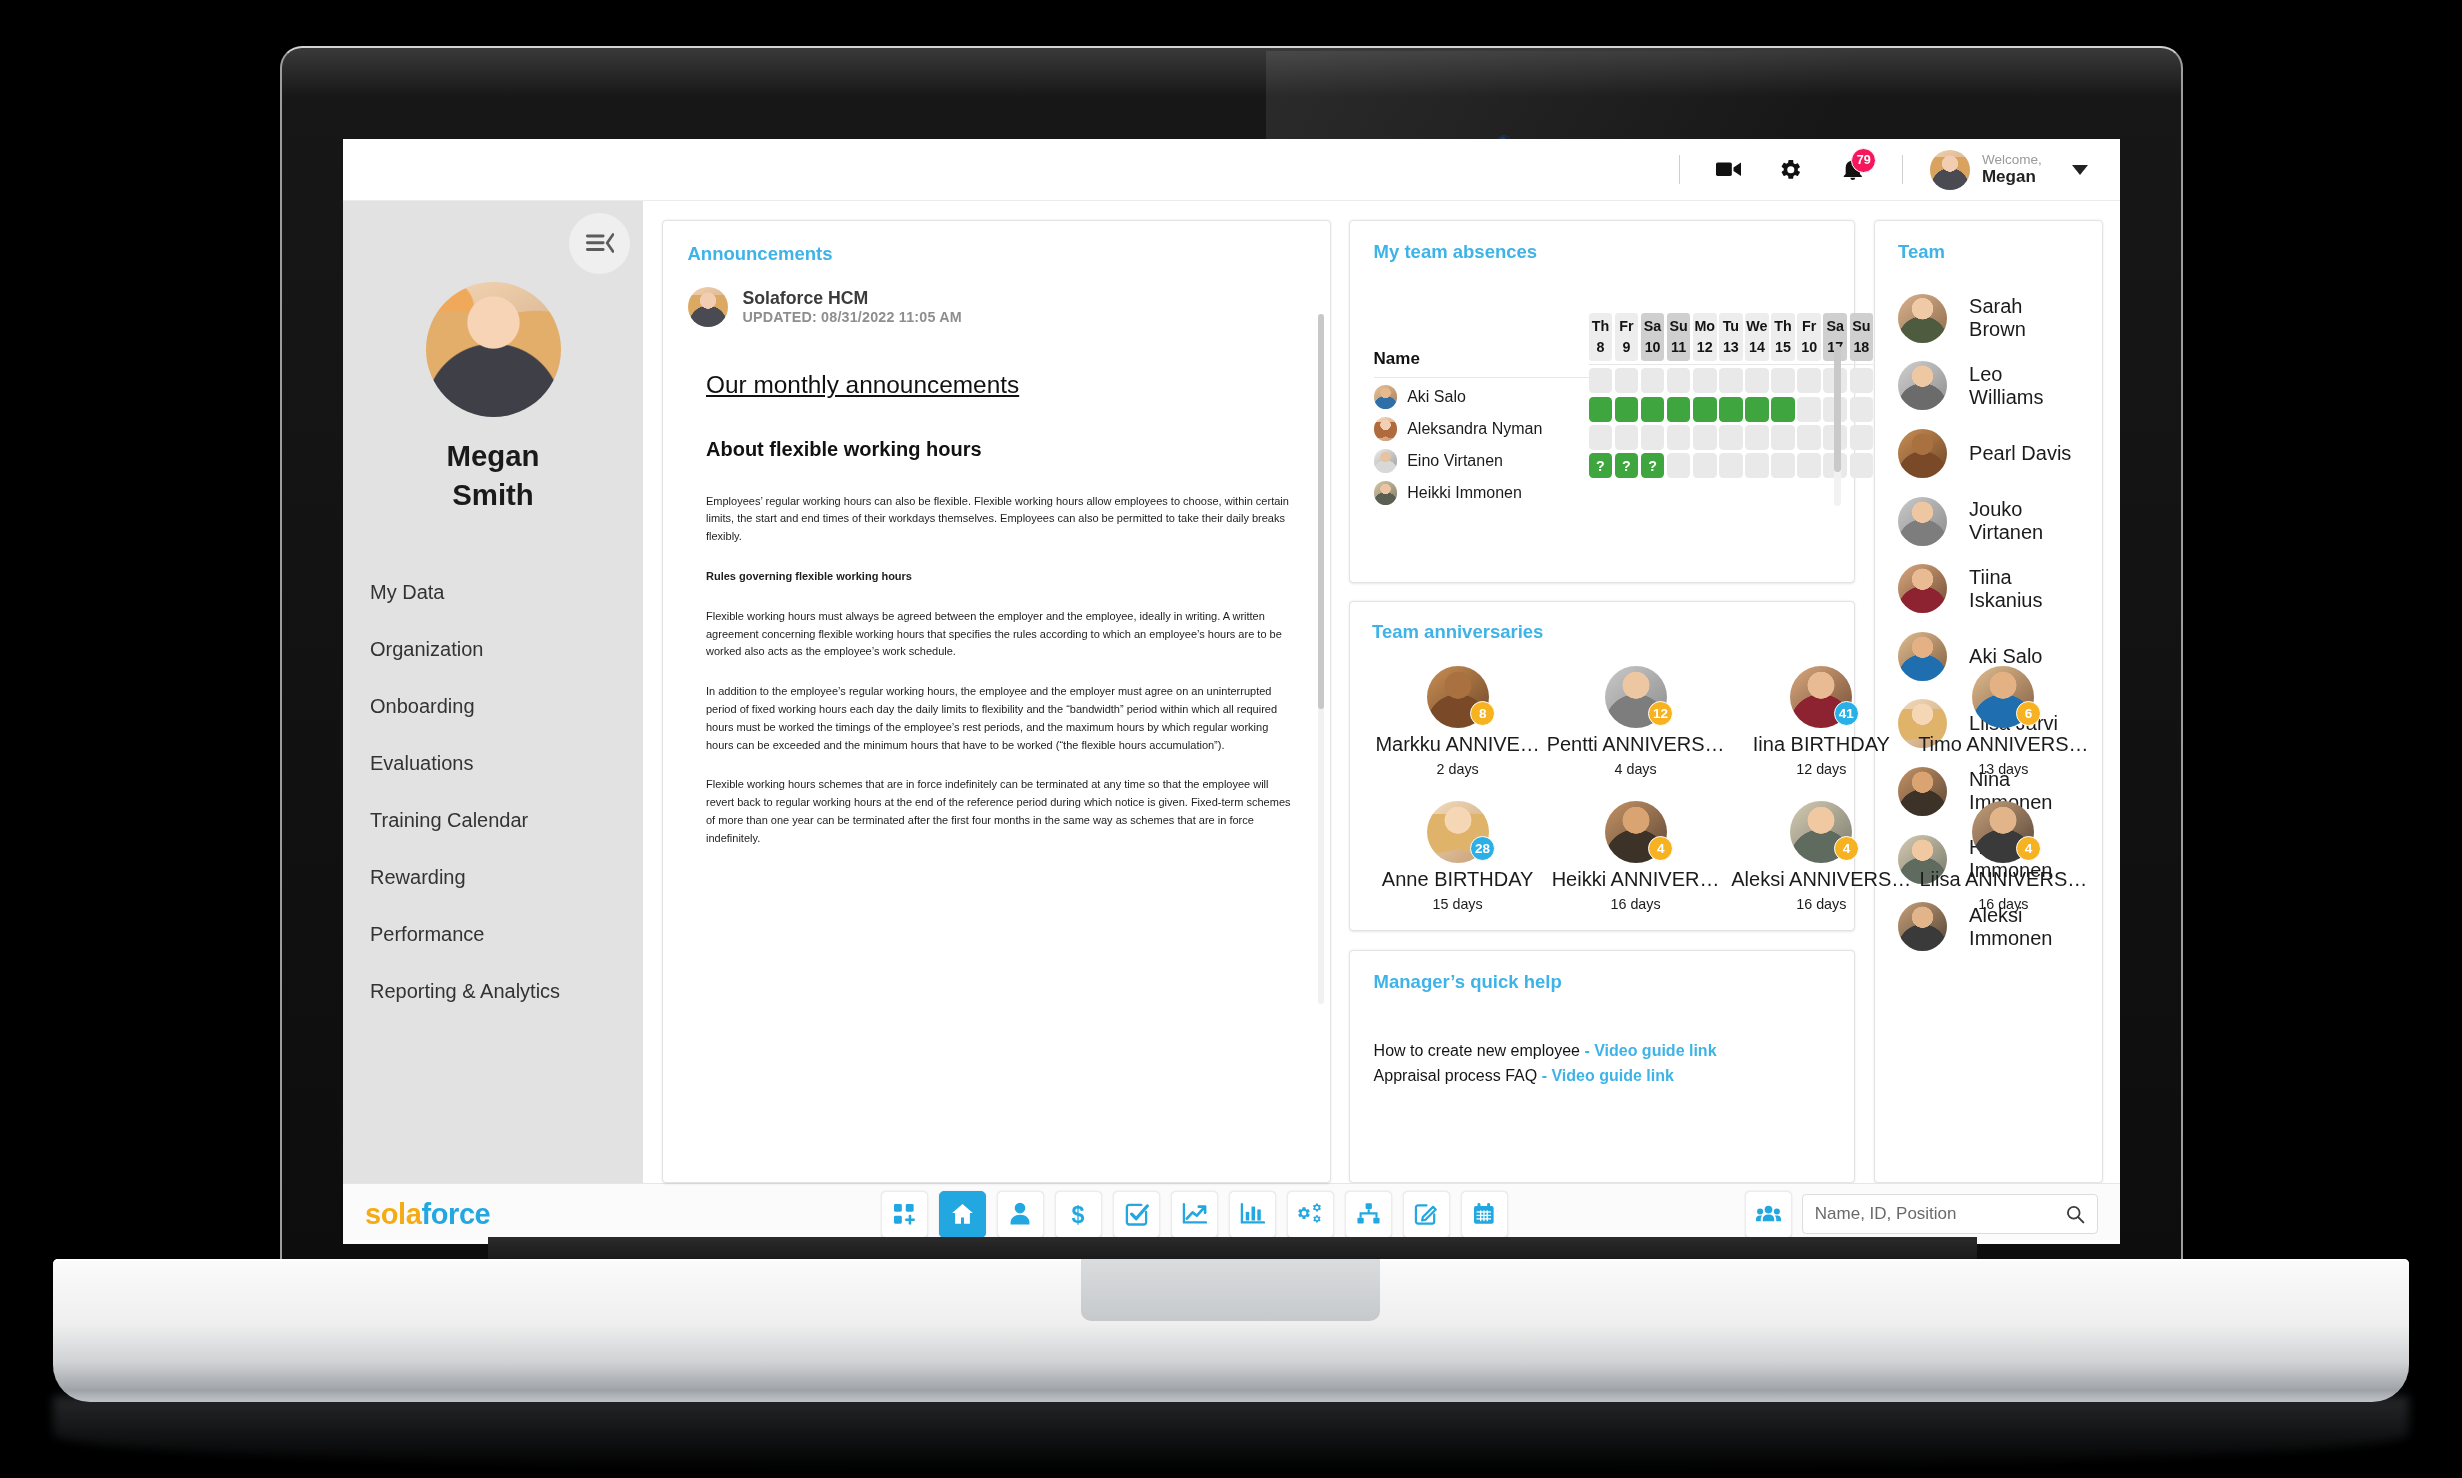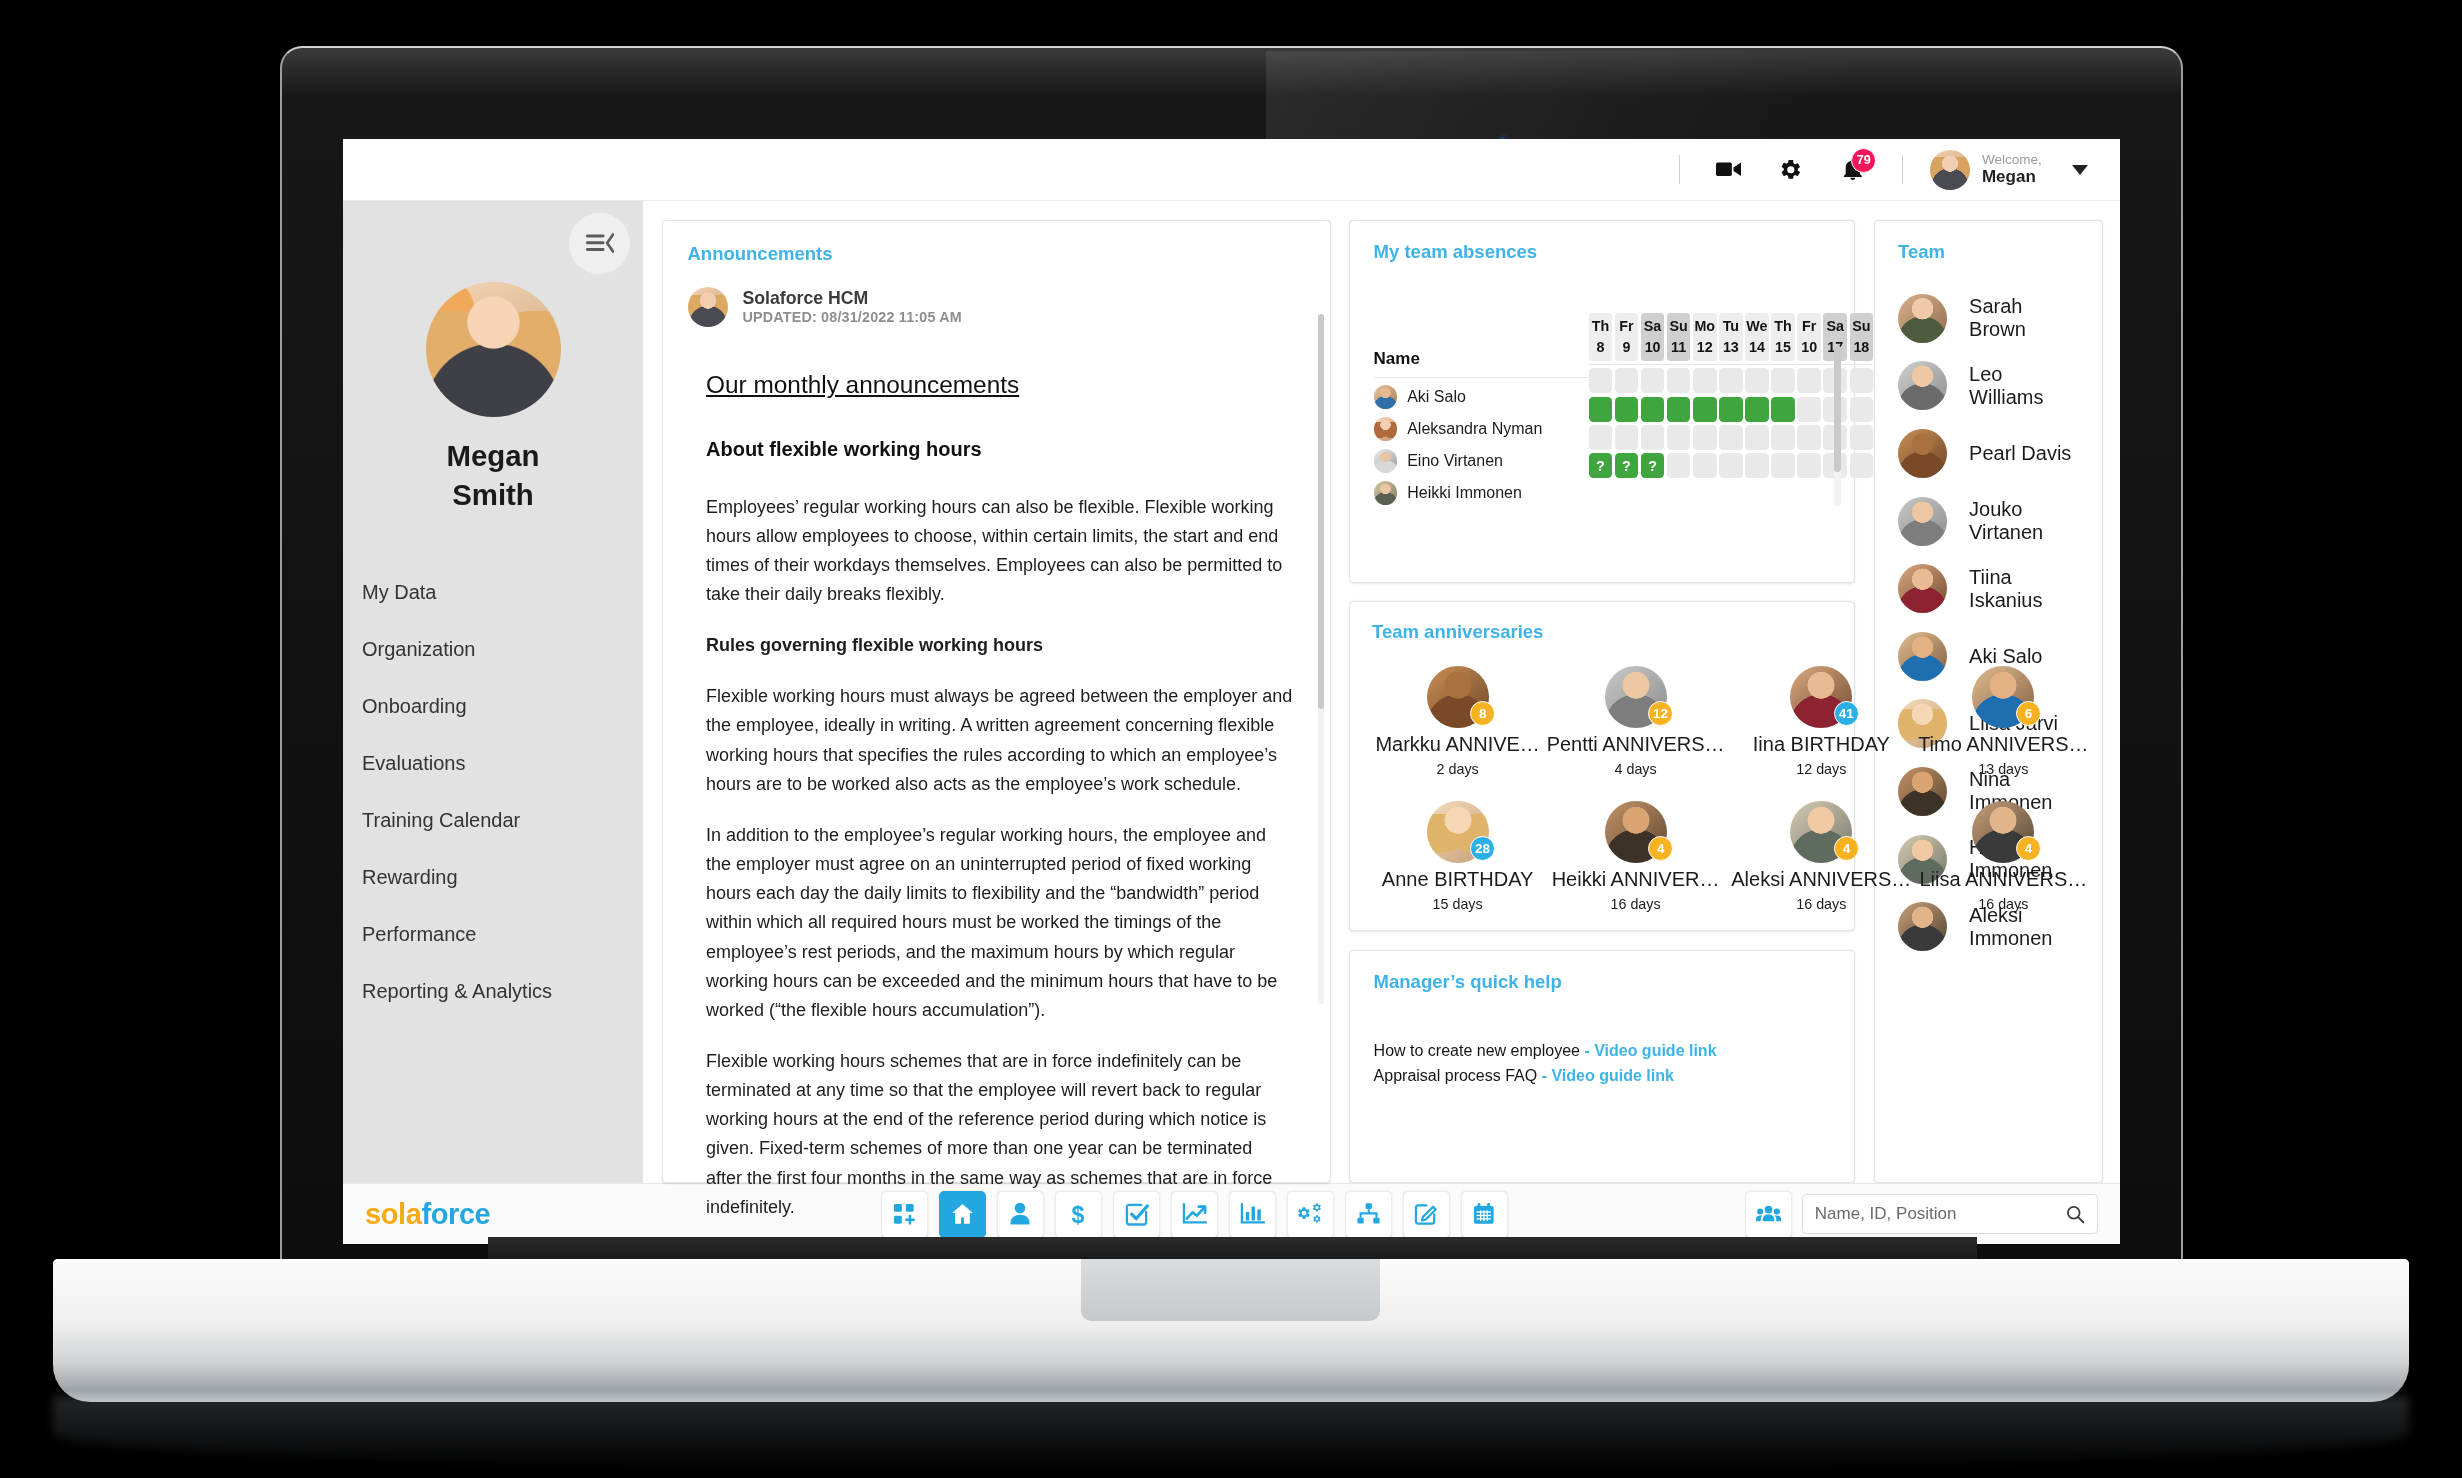--- a/index.html
+++ b/index.html
@@ -101,21 +101,21 @@
     padding-top:81px;
   }
   .collapse-btn {
     position:absolute; right:13.5px; top:11.8px; width:61px; height:61px;
     border-radius:50%; background:#efefef; display:flex; align-items:center; justify-content:center;
     cursor:pointer;
   }
   .profile { text-align:center; }
   .profile .avatar { width:135px; height:135px; margin:0 auto 18.5px; }
   .profile .pname { font-size:29.4px; font-weight:bold; color:#1a1a1a; line-height:1.33; }
-  .nav { margin-top:50px; padding-left:19px; }
+  .nav { margin-top:50px; padding-left:27px; }
   .nav-item { font-size:20px; color:#333; padding:17px 0; cursor:pointer; }
 
   
   .main { flex:1; background:#fff; display:flex; gap:18.5px; padding:18.5px 17px 0 18.5px; min-width:0; }
 
   .card {
     background:#fff; border:0.8px solid #e3e3e3; border-radius:4.2px;
     box-shadow:0 0.8px 2.5px rgba(0,0,0,.10);
   }
   .card-title { color:#3eb3e8; font-size:18.5px; font-weight:bold; }
@@ -123,21 +123,21 @@
   
   .col-ann { width:669px; flex:none; display:flex; }
   .ann-card { flex:1; padding:22px 25px 17px 25px; position:relative; display:flex; flex-direction:column; min-height:0; }
   .ann-head { display:flex; gap:15px; align-items:center; margin-top:22px;font-weight:bold; }
   .ann-head .avatar { width:40px; height:40px; }
   .ann-author { font-size:17.7px; color:#3b3b3b; }
   .ann-updated { font-size:14.3px; color:#8e8e8e; letter-spacing:0.2px; }
   .ann-h1 { font-size:24.4px; color:#111; text-decoration:underline; margin:44px 0 0 18.5px; font-weight:normal; }
   .ann-h2 { font-size:20px; font-weight:bold; color:#111; margin:39px 0 0 18.5px; }
   .ann-body { margin:32px 0 0 18.5px; padding-right:11.8px; }
-  .ann-body p { font-size:18px; line-height:1.62; color:#1d1d1d; margin-bottom:22px; }
+  .ann-body p { font-size:11px; line-height:1.62; color:#1d1d1d; margin-bottom:22px; }
   .ann-body p.sub { font-weight:bold; }
   .ann-scroll {
     position:absolute; right:5.9px; top:93px; width:5.9px; height:690px;
     background:#f1f1f1; border-radius:3.4px;
   }
   .ann-scroll i { display:block; width:5.9px; height:395px; background:#c8c8c8; border-radius:3.4px; }
 
   
   .col-mid { width:506px; flex:none; display:flex; flex-direction:column; gap:18.5px; }
 

